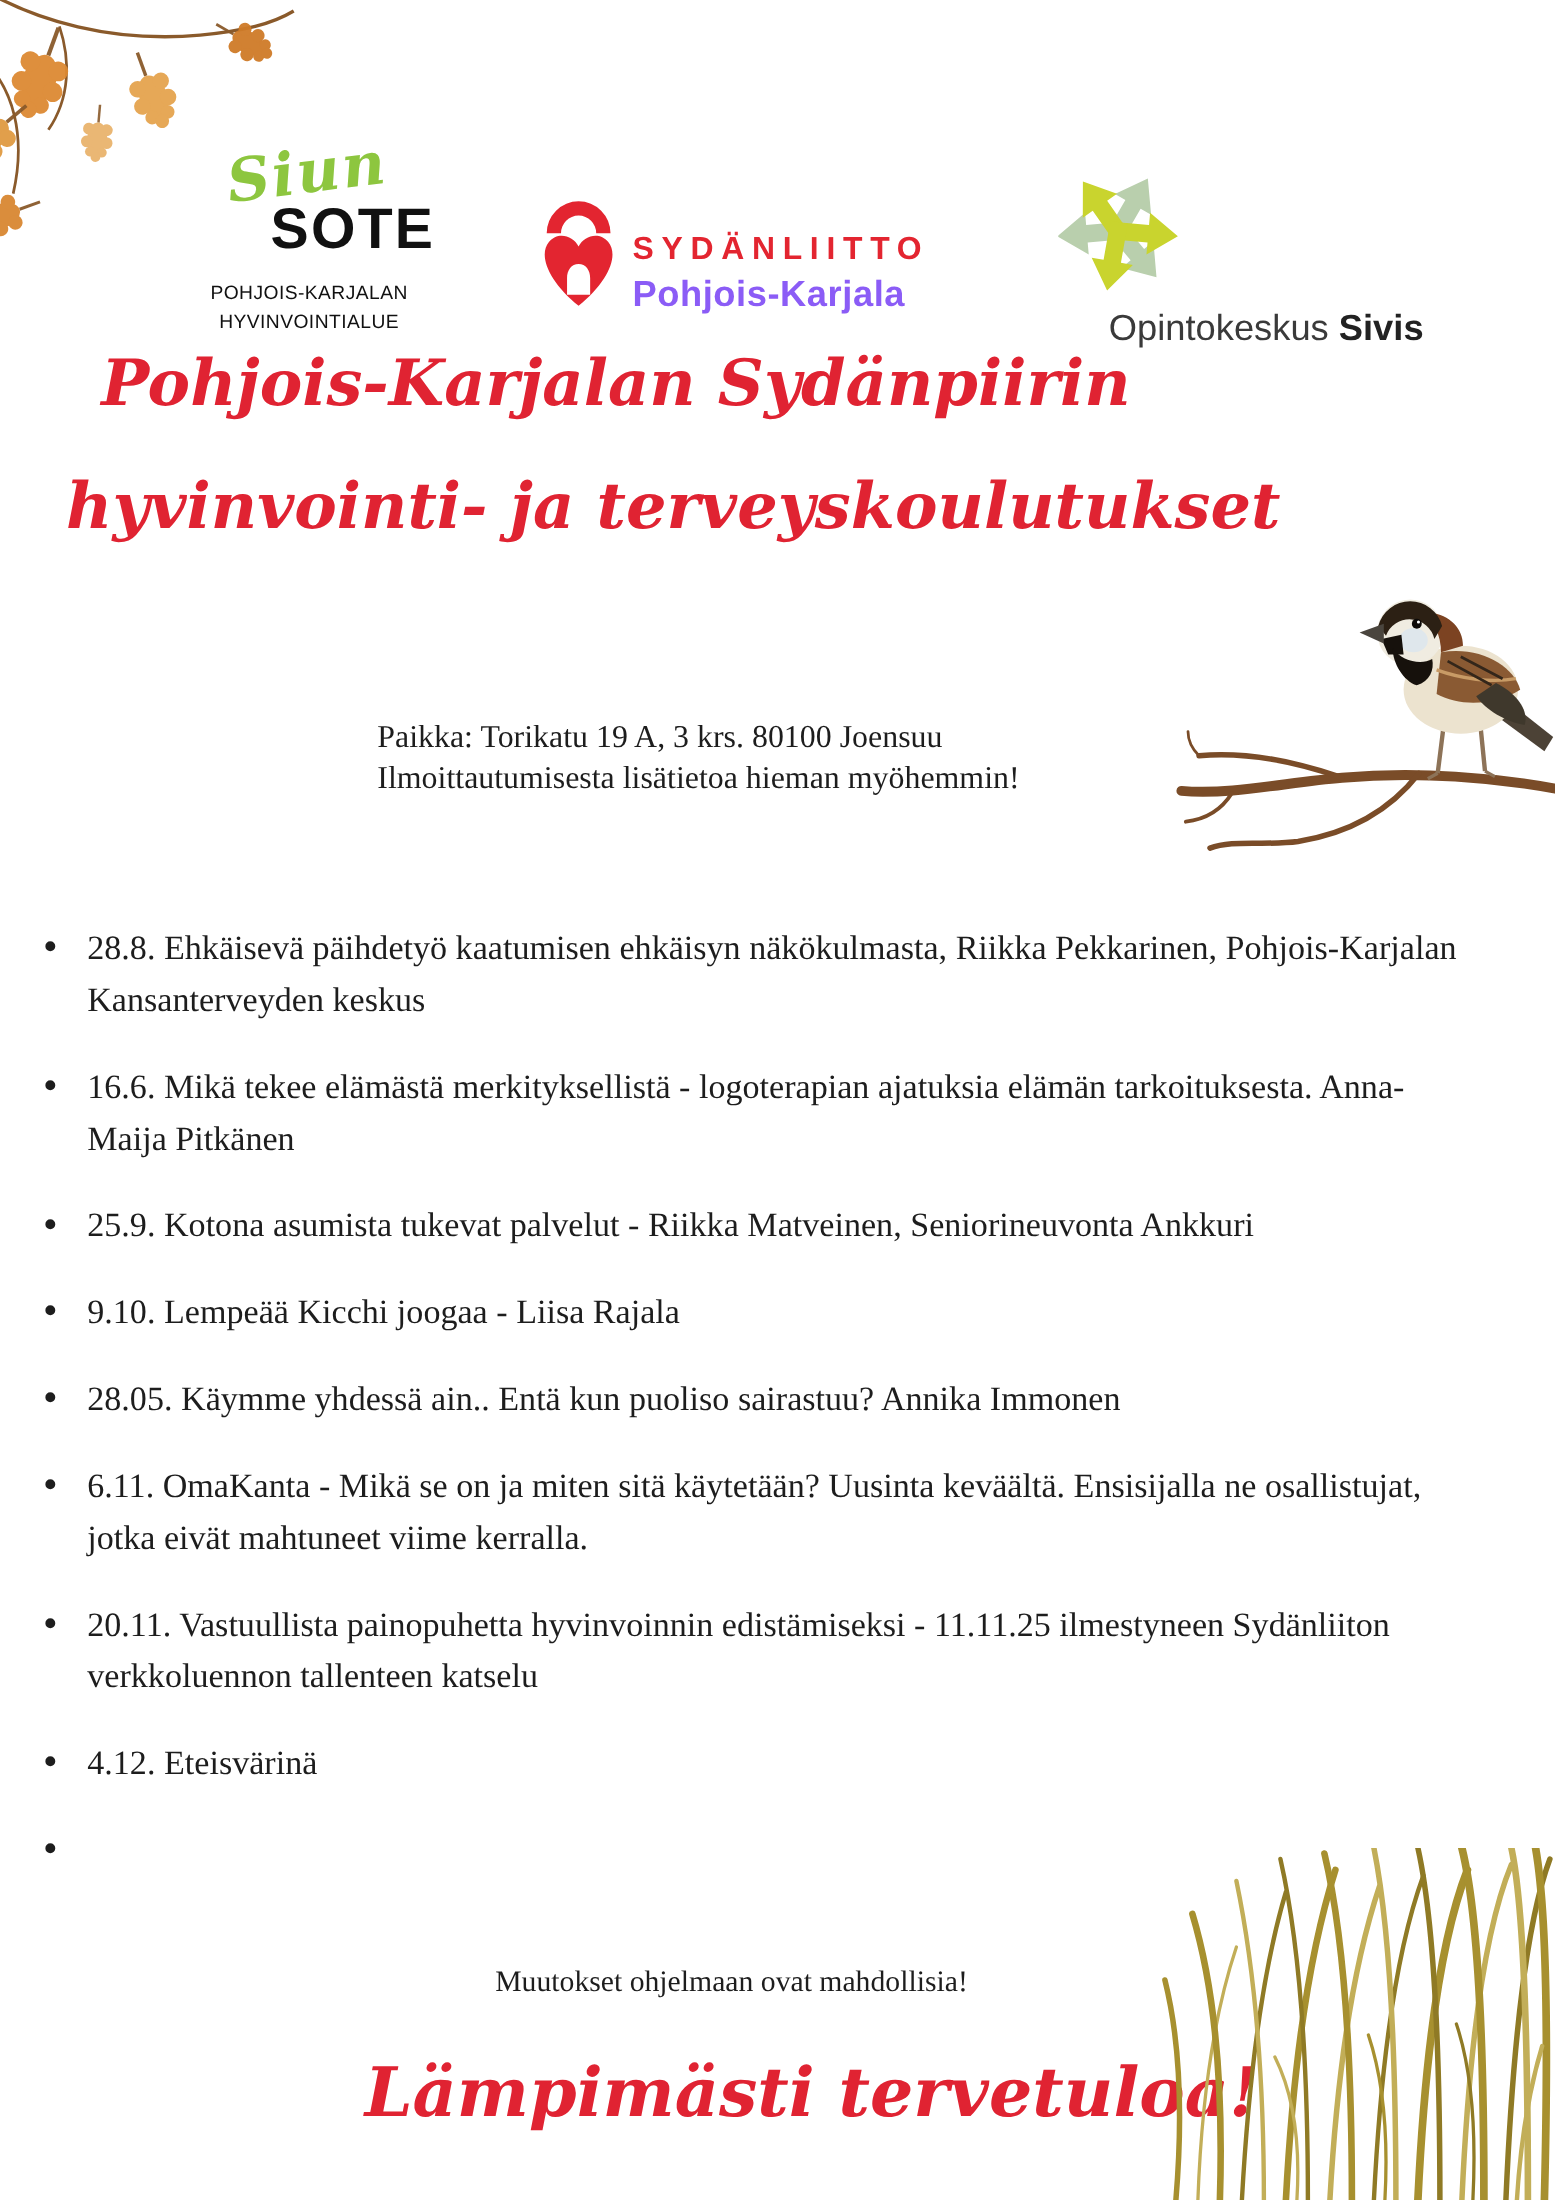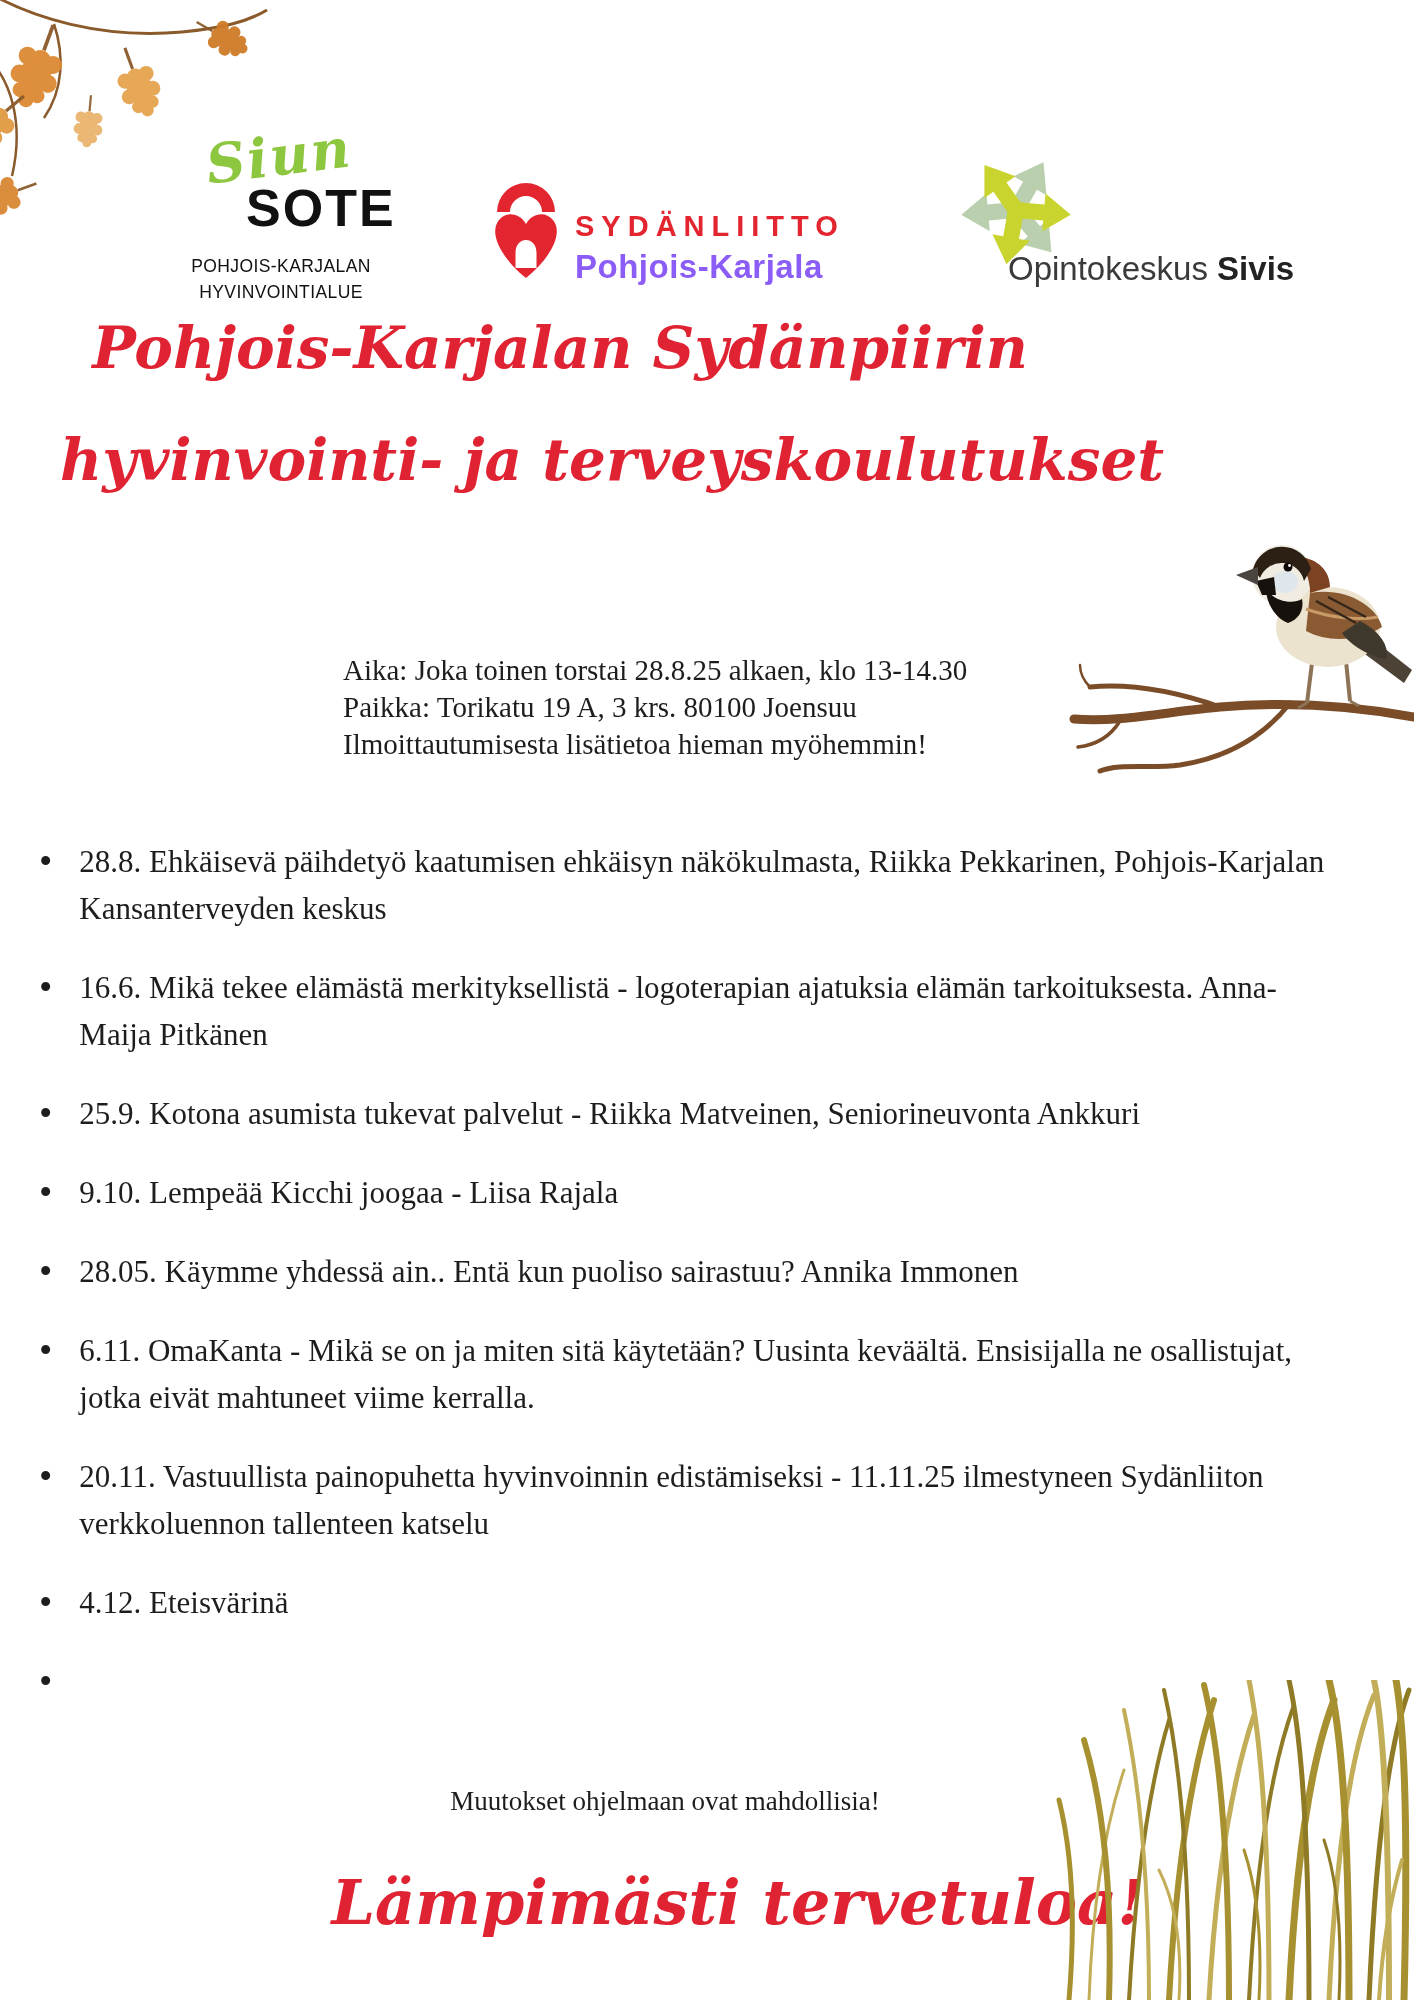--- a/index.html
+++ b/index.html
@@ -25,21 +25,21 @@
   .siun-sub1 { top:128px; } .siun-sub2 { top:154px; }
 
   .sydan { position:absolute; left:487px; top:178px; height:104px; }
   .sydan-text { position:absolute; left:88px; top:32px; }
   .sydan-name { font-family:"Liberation Sans",sans-serif; font-weight:bold; font-size:29px;
                 letter-spacing:7px; color:#e32530; white-space:nowrap; }
   .sydan-region { font-family:"Liberation Sans",sans-serif; font-weight:bold; font-size:33px;
                   letter-spacing:0.5px; color:#8b5cf6; margin-top:5px; }
 
   .sivis { position:absolute; left:962px; top:146px; width:360px; height:165px; }
-  .sivis-text { position:absolute; left:46px; top:104px; font-family:"Liberation Sans",sans-serif;
+  .sivis-text { position:absolute; left:46px; top:133px; font-family:"Liberation Sans",sans-serif;
                 font-size:33px; color:#3a3a3a; white-space:nowrap; }
   .sivis-bold { font-weight:bold; color:#222; }
 
   
   .title { position:absolute; left:60px; top:292px; width:1000px; text-align:center;
            font-style:italic; font-weight:bold; color:#e02332; }
   .title-line { font-size:58px; line-height:112px; white-space:nowrap; }
   .season { position:absolute; left:205px; top:514px; width:1000px; text-align:center;
             font-style:italic; font-weight:bold; font-size:42px; color:#e02332; }
 
@@ -149,21 +149,20 @@
     <path d="M193,64 A30,30 0 0 1 251,64 L244,76 A23,23 0 0 0 200,73 Z" fill="#2c2014"></path>
     <ellipse cx="225" cy="77" rx="13" ry="11" fill="#dfe7ec"></ellipse>
     <path d="M196,76 L214,72 L216,90 L202,90 Z" fill="#16110c"></path>
     <path d="M206,84 C214,96 232,100 242,94 C244,104 240,114 228,118 C216,114 206,98 206,84 Z" fill="#16110c"></path>
     <path d="M176,70 L198,62 L198,80 Z" fill="#4a453e"></path>
     <circle cx="228" cy="62" r="4.5" fill="#0d0a08"></circle>
     <circle cx="229.5" cy="60.5" r="1.4" fill="#ffffff"></circle>
   </svg>
 
   <div class="info">
-    <div>Aika: Joka toinen torstai 28.8.25 alkaen, klo 13-14.30</div>
     <div>Paikka: Torikatu 19 A, 3 krs. 80100 Joensuu</div>
     <div>Ilmoittautumisesta lisätietoa hieman myöhemmin!</div>
   </div>
 
   <ul class="events">
     <li>
         <span class="dot">•</span>
         <span class="etext">28.8. Ehkäisevä päihdetyö kaatumisen ehkäisyn näkökulmasta, Riikka Pekkarinen, Pohjois-Karjalan Kansanterveyden keskus</span>
       </li>
     <li>

